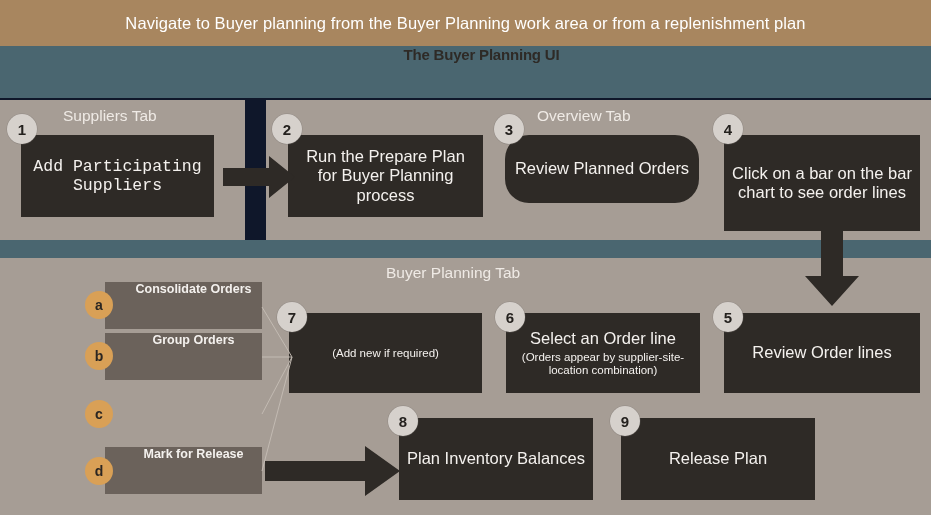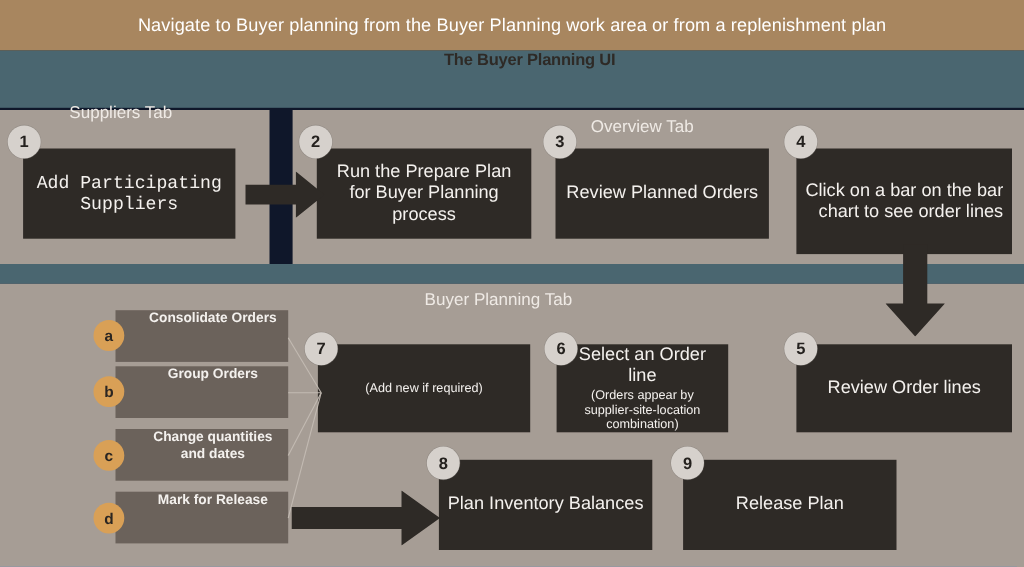--- a/index.html
+++ b/index.html
@@ -65,21 +65,21 @@
   .panel-suppliers { left: 0;   top: 100px; width: 245px; height: 140px; }
   .panel-overview  { left: 266px; top: 100px; width: 665px; height: 140px; }
   .panel-buyer     { left: 0;   top: 258px; width: 931px; height: 257px; }
 
   .panel-label {
     position: absolute;
     color: #efeae5;
     font-size: 15.5px;
     white-space: nowrap;
   }
-  .label-suppliers { left: 63px;  top: 94px; }
+  .label-suppliers { left: 63px;  top: 107px; }
   .label-overview  { left: 537px; top: 107px; }
   .label-buyer     { left: 386px; top: 264px; }
 
   
   .box {
     position: absolute;
     background: #2e2a26;
     color: #f4f1ee;
     display: flex;
     flex-direction: column;
@@ -185,64 +185,61 @@
 
   <svg class="arrow" style="left:223px; top:156px;" width="72" height="42" viewBox="0 0 72 42">
     <path d="M0 12 H46 V0 L72 21 L46 42 V30 H0 Z" fill="#2e2a26"></path>
   </svg>
 
   <div class="box" style="left:288px; top:135px; width:195px; height:82px;">
     <span class="main">Run the Prepare Plan for Buyer Planning process</span>
   </div>
   <div class="bubble" style="left:272px; top:114px;">2</div>
 
-  <div class="box" style="left:505px; top:135px; width:194px; height:82px;">
+  <div class="box" style="left:505px; top:135px; width:194px; height:68px;border-radius:24px;">
     <span class="main">Review Planned Orders</span>
   </div>
   <div class="bubble" style="left:494px; top:114px;">3</div>
 
-  <div class="box" style="left:724px; top:135px; width:196px; height:96px;text-align:right;">
+  <div class="box" style="left:724px; top:135px; width:196px; height:96px;">
     <span class="main">Click on a bar on the bar chart to see order lines</span>
   </div>
   <div class="bubble" style="left:713px; top:114px;">4</div>
 
   <svg class="arrow" style="left:805px; top:222px;" width="54" height="84" viewBox="0 0 54 84">
     <path d="M16 0 H38 V54 H54 L27 84 L0 54 H16 Z" fill="#2e2a26"></path>
   </svg>
 
   <div class="subbox" style="left:105px; top:282px; width:157px; height:47px;">
     <span>Consolidate Orders</span>
   </div>
   <div class="letter" style="left:85px; top:291px;">a</div>
 
   <div class="subbox" style="left:105px; top:333px; width:157px; height:47px;">
     <span>Group Orders</span>
   </div>
   <div class="letter" style="left:85px; top:342px;">b</div>
 
-  <div class="subbox" style="left:105px; top:390px; width:157px; height:47px;">
-    <span>Change quantities and dates</span>
-  </div>
   <div class="letter" style="left:85px; top:400px;">c</div>
 
   <div class="subbox" style="left:105px; top:447px; width:157px; height:47px;">
     <span>Mark for Release</span>
   </div>
   <div class="letter" style="left:85px; top:457px;">d</div>
 
   <svg class="arrow" style="left:265px; top:446px;" width="135" height="50" viewBox="0 0 135 50">
     <path d="M0 15 H100 V0 L135 25 L100 50 V35 H0 Z" fill="#2e2a26"></path>
   </svg>
 
   <div class="box" style="left:289px; top:313px; width:193px; height:80px;">
     <span class="sub">(Add new if required)</span>
   </div>
   <div class="bubble" style="left:277px; top:302px;">7</div>
 
-  <div class="box" style="left:506px; top:313px; width:156px; height:80px;">
+  <div class="box" style="left:506px; top:313px; width:194px; height:80px;">
     <span class="main">Select an Order line</span>
     <span class="sub">(Orders appear by supplier-site-location combination)</span>
   </div>
   <div class="bubble" style="left:495px; top:302px;">6</div>
 
   <div class="box" style="left:724px; top:313px; width:196px; height:80px;">
     <span class="main">Review Order lines</span>
   </div>
   <div class="bubble" style="left:713px; top:302px;">5</div>
 

